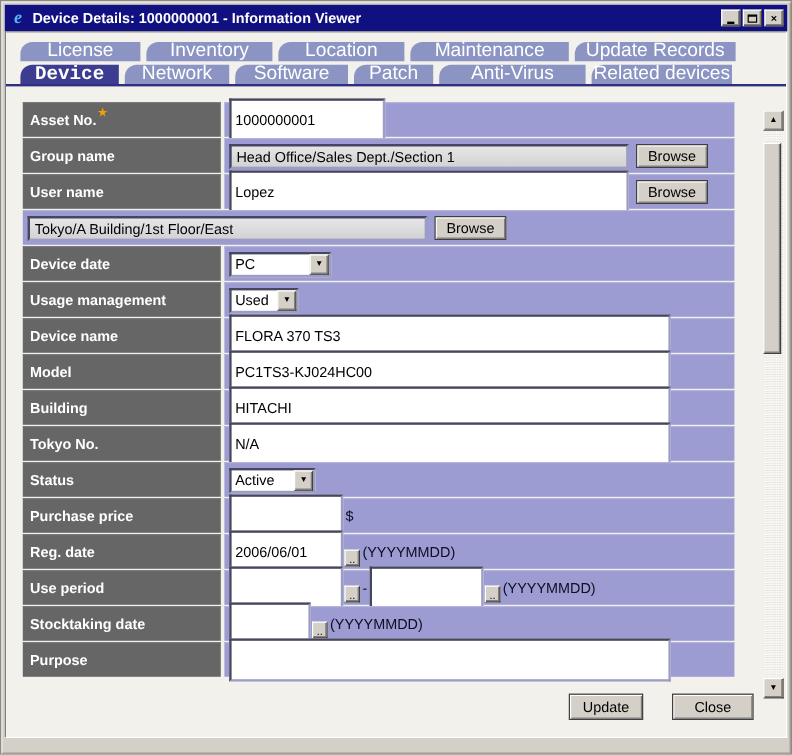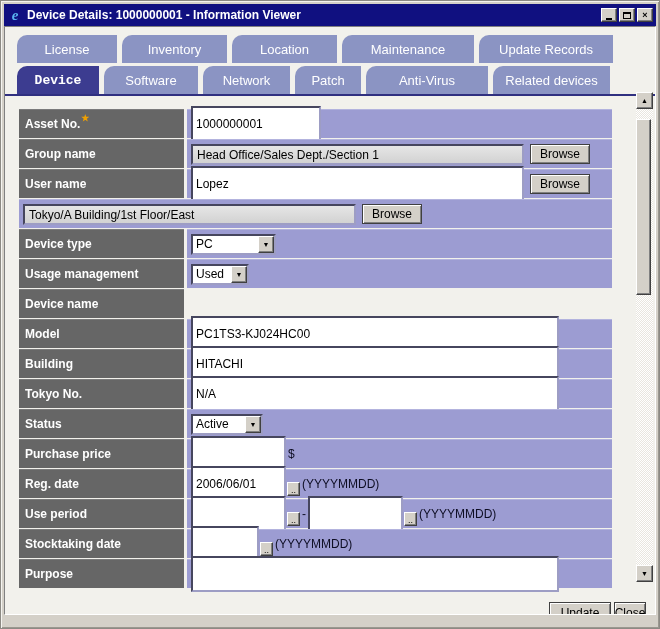--- a/index.html
+++ b/index.html
@@ -36,24 +36,24 @@
   .client {
     height:589px; background:#f2f1ec;
     border:1px solid; border-color:#808080 #ffffff #ffffff #808080;
     position:relative; overflow:hidden;
   }
   
   .tabs-area { padding-top:8px; }
   .tab-row { display:flex; gap:5px; padding-left:12px; }
   .tab-row.second { margin-top:3px; }
   .tab {
-    height:28px; background:#8b94c3; color:#ffffff;
+    height:16px; background:#8b94c3; color:#ffffff;
     border-top-left-radius:10px;
     display:flex; align-items:center; justify-content:center;
-    font-size:13px; cursor:default; white-space:nowrap;
+    font-size:16px; cursor:default; white-space:nowrap;
   }
   .tab.active { background:#3c3c90; font-weight:bold;font-family:Liberation Mono, monospace; }
   .t100{width:100px}.t105{width:105px}.t132{width:132px}.t134{width:134px}
   .t82{width:82px}.t87{width:87px}.t94{width:94px}.t66{width:66px}.t122{width:122px}.t117{width:117px}
   .tab-rule { height:2px; background:#303080; }
   
   .form-table { margin:13px 0 0 14px; width:593px; background:transparent;border-radius:19px; }
   .row { display:flex; height:29px; margin-bottom:1px; }
   .label-cell {
     width:165px; flex:none; margin-right:3px;
@@ -102,27 +102,27 @@
   .mini-btn {
     width:13px; height:14px; margin-left:1px; align-self:flex-end; margin-bottom:2px;
     background:#d4d0c8; border:1px solid; border-color:#ffffff #404040 #404040 #ffffff;
     box-shadow: inset -1px -1px 0 #808080;
     font-size:9px; line-height:9px; color:#000;
     display:flex; align-items:flex-end; justify-content:center; cursor:default;
   }
   .suffix { font-size:12px; color:#0e0e24; margin-left:2px; white-space:nowrap; }
   .sep { font-size:12px; color:#0e0e24; margin:0 2px; }
   
-  .footer { display:flex; justify-content:flex-end; gap:3px; margin-top:14px; padding-right:9px; }
+  .footer { display:flex; justify-content:flex-end; gap:24px; margin-top:14px; padding-right:27px; }
   .push-btn {
     height:22px; background:#d4d0c8; border:1px solid #404040;
     box-shadow: inset 1px 1px 0 #ffffff, inset -1px -1px 0 #808080;
     font-size:12px; color:#000; display:flex; align-items:center; justify-content:center; cursor:default;
   }
-  .b-update{width:62px}.b-close{width:32px}
+  .b-update{width:62px}.b-close{width:68px}
   
   .scrollbar {
     position:absolute; top:65px; right:2px; width:17px; height:490px;
     display:flex; flex-direction:column;
   }
   .sb-btn {
     height:17px; flex:none; background:#d4d0c8;
     border:1px solid; border-color:#ffffff #404040 #404040 #ffffff;
     box-shadow: inset -1px -1px 0 #808080;
     display:flex; align-items:center; justify-content:center;
@@ -163,22 +163,22 @@
     <div class="tabs-area">
       <div class="tab-row">
         <div class="tab t100">License</div>
         <div class="tab t105">Inventory</div>
         <div class="tab t105">Location</div>
         <div class="tab t132">Maintenance</div>
         <div class="tab t134">Update Records</div>
       </div>
       <div class="tab-row second">
         <div class="tab t82 active">Device</div>
+        <div class="tab t87">Network</div>
         <div class="tab t94">Software</div>
-        <div class="tab t87">Network</div>
         <div class="tab t66">Patch</div>
         <div class="tab t122">Anti-Virus</div>
         <div class="tab t117">Related devices</div>
       </div>
       <div class="tab-rule"></div>
     </div>
 
     <div class="form-table">
 
       <div class="row">
@@ -213,21 +213,21 @@
 
       <div class="row">
         <div class="value-cell">
           <div class="ro w333">Tokyo/A Building/1st Floor/East</div>
           <div class="browse-btn">Browse</div>
         </div>
       </div>
 
       <div class="row">
         <div class="label-cell">
-            <span>Device type</span>
+            <span>Device date</span>
           </div>
         <div class="value-cell">
           <div class="sel s85">
             <div class="sel-text">PC</div>
             <div class="sel-btn">▼</div>
           </div>
         </div>
       </div>
 
       <div class="row">
@@ -239,20 +239,23 @@
             <div class="sel-text">Used</div>
             <div class="sel-btn">▼</div>
           </div>
         </div>
       </div>
 
       <div class="row">
         <div class="label-cell">
             <span>Device name</span>
           </div>
+        <div class="value-cell">
+          <input class="txt w368" value="FLORA 370 TS3" style="">
+        </div>
       </div>
 
       <div class="row">
         <div class="label-cell">
             <span>Model</span>
           </div>
         <div class="value-cell">
           <input class="txt w368" value="PC1TS3-KJ024HC00" style="">
         </div>
       </div>

